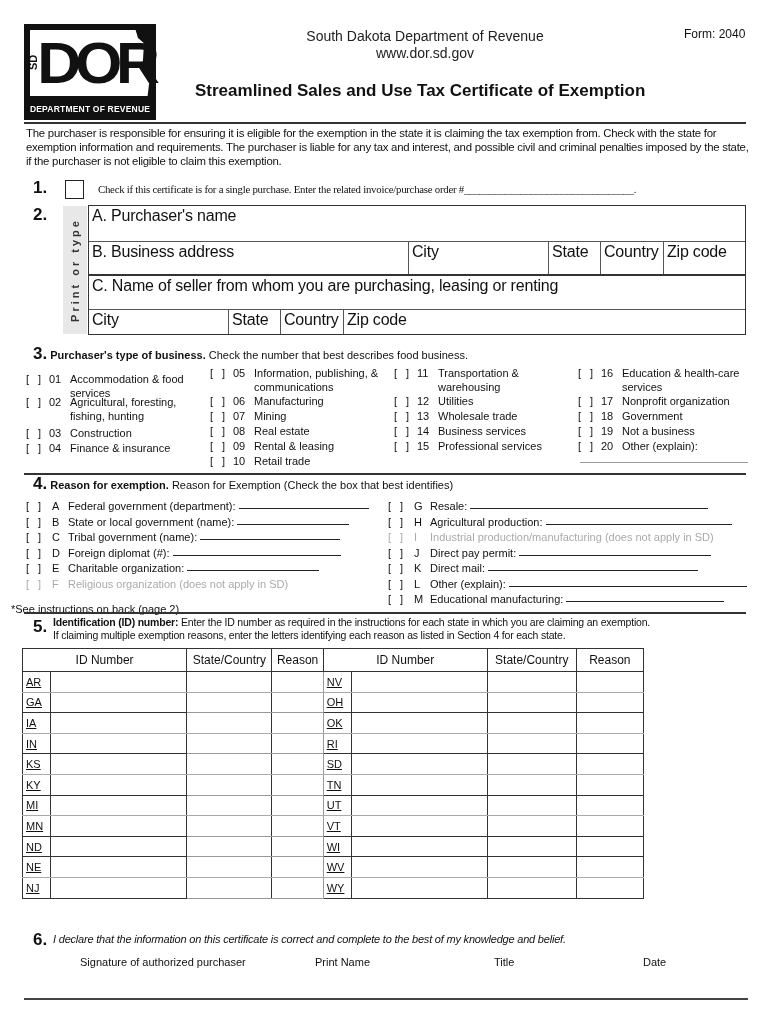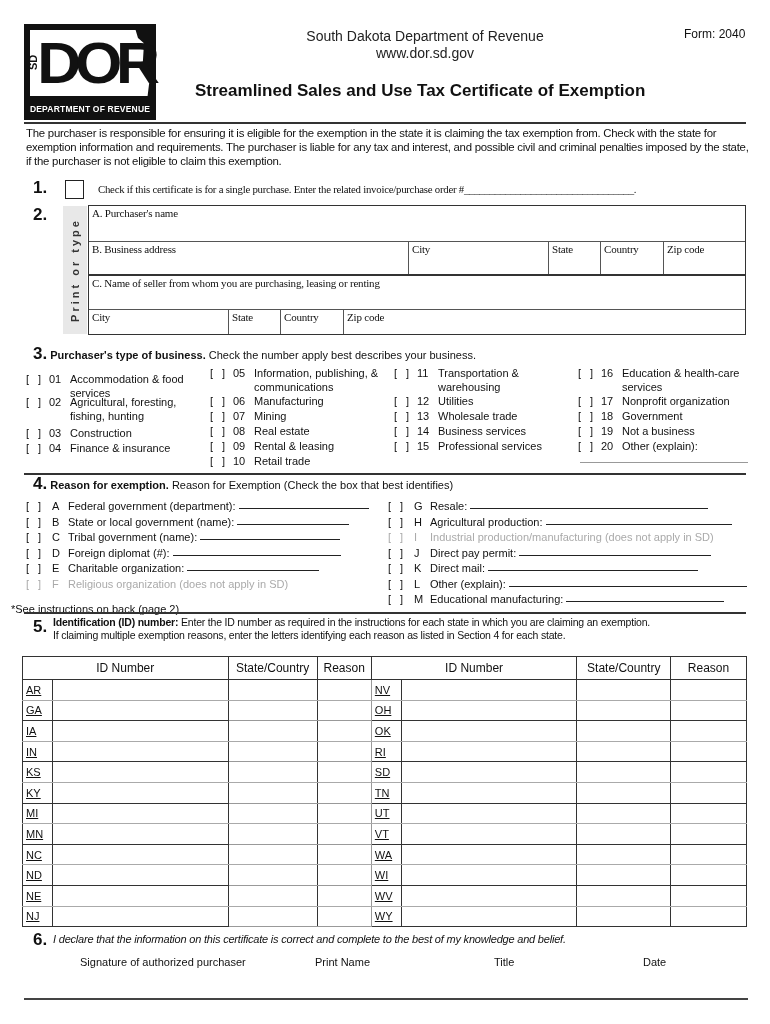--- a/index.html
+++ b/index.html
@@ -36,21 +36,21 @@
   .s1text { left: 98px; top: 183px; font-size: 10.8px; letter-spacing: -0.25px; font-family: Liberation Serif, serif; }
 
   
   .s2num { left: 33px; top: 205px; }
   .printtype { left: 63px; top: 206px; width: 24px; height: 128px; background: #e8e8e8; }
   .printtype span { position: absolute; left: 50%; top: 50%; transform: translate(-50%,-50%) rotate(-90deg);
     white-space: nowrap; font-size: 11px; font-weight: bold; letter-spacing: 3px; color: #333; }
   .s2grid { left: 88px; top: 205px; width: 658px; height: 130px; border: 1.5px solid #333; }
   .s2row { position: absolute; left: 0; width: 100%; display: flex; border-bottom: 1px solid #555; }
   .s2row:last-child { border-bottom: none; }
-  .s2cell { font-size: 11px; padding: 1px 3px; border-right: 1px solid #555; height: 100%; letter-spacing: -0.2px; font-family: Liberation Serif, serif; }
+  .s2cell { font-size: 16px; padding: 1px 3px; border-right: 1px solid #555; height: 100%; letter-spacing: -0.2px; }
   .s2cell:last-child { border-right: none; }
   .s2row.thick { border-bottom: 2px solid #333; }
 
   
   .s3head { left: 33px; top: 344px; font-size: 11px; }
   .s3head .n { font-size: 17px; font-weight: bold; }
   .s3head b { font-size: 11px; }
   .biz { position: absolute; font-size: 11px; line-height: 14px; display: flex; }
   .biz .br { width: 23px; letter-spacing: 3px; }
   .biz .code { width: 21px; }
@@ -68,21 +68,21 @@
   .rsn .line { display: inline-block; border-bottom: 1px solid #222; height: 10px; margin-left: 3px; }
   .rsn.dim { color: #aaa; }
   .seeinst { left: 11px; top: 603px; font-size: 11px; }
 
   .rule3 { left: 24px; top: 612px; width: 722px; height: 2px; background: #333; }
 
   
   .s5num { left: 33px; top: 617px; }
   .s5text { left: 53px; top: 616px; width: 700px; font-size: 10.5px; line-height: 13px; letter-spacing: -0.2px; }
 
-  table.ids { position: absolute; left: 22px; top: 648px; width: 725px; border-collapse: collapse; font-size: 11px; margin-top: 8px; }
+  table.ids { position: absolute; left: 22px; top: 648px; width: 622px; border-collapse: collapse; font-size: 11px; }
   table.ids th { font-weight: normal; font-size: 12px; height: 23px; border: 1px solid #333; }
   table.ids td { border: 1px solid #333; height: 20.6px; padding: 0 3px; }
   table.ids td.st { width: 30px; text-decoration: underline; }
   table.ids td.idn { width: 186px; }
   table.ids td.sc { width: 90px; border-color: #999 #333; }
   table.ids td.rs { width: 55px; border-color: #999 #999; }
   table.ids td.sc2 { width: 95px; }
   table.ids td.rs2 { width: 78px; }
   table.ids tr.light td { border-bottom-color: #aaa; }
 
@@ -135,21 +135,21 @@
     <div class="s2cell" style="width:140px"><span>City</span></div>
     <div class="s2cell" style="width:52px"><span>State</span></div>
     <div class="s2cell" style="width:63px"><span>Country</span></div>
     <div class="s2cell" style="flex:1"><span>Zip code</span></div>
   </div>
 </div>
 
 <div class="abs s3head">
   <span class="n">3.</span>
   <b>Purchaser's type of business.</b>
-  <span>Check the number apply best describes your business.</span>
+  <span>Check the number that best describes food business.</span>
 </div>
 <div id="biz-container">
     <div class="biz" style="left: 26px; top: 372px;">
       <span class="br">[ ]</span>
       <span class="code">01</span>
       <span class="lbl"><span>Accommodation &amp; food</span><br><span>services</span></span>
     </div>
     <div class="biz" style="left: 26px; top: 395px;">
       <span class="br">[ ]</span>
       <span class="code">02</span>
@@ -428,30 +428,20 @@
       <tr>
         <td class="st">MN</td>
         <td class="idn"></td>
         <td class="sc"></td>
         <td class="rs"></td>
         <td class="st">VT</td>
         <td class="idn"></td>
         <td class="sc2"></td>
         <td class="rs2"></td>
       </tr>
-      <tr class="light">
-        <td class="st">NC</td>
-        <td class="idn"></td>
-        <td class="sc"></td>
-        <td class="rs"></td>
-        <td class="st">WA</td>
-        <td class="idn"></td>
-        <td class="sc2"></td>
-        <td class="rs2"></td>
-      </tr>
       <tr>
         <td class="st">ND</td>
         <td class="idn"></td>
         <td class="sc"></td>
         <td class="rs"></td>
         <td class="st">WI</td>
         <td class="idn"></td>
         <td class="sc2"></td>
         <td class="rs2"></td>
       </tr>

